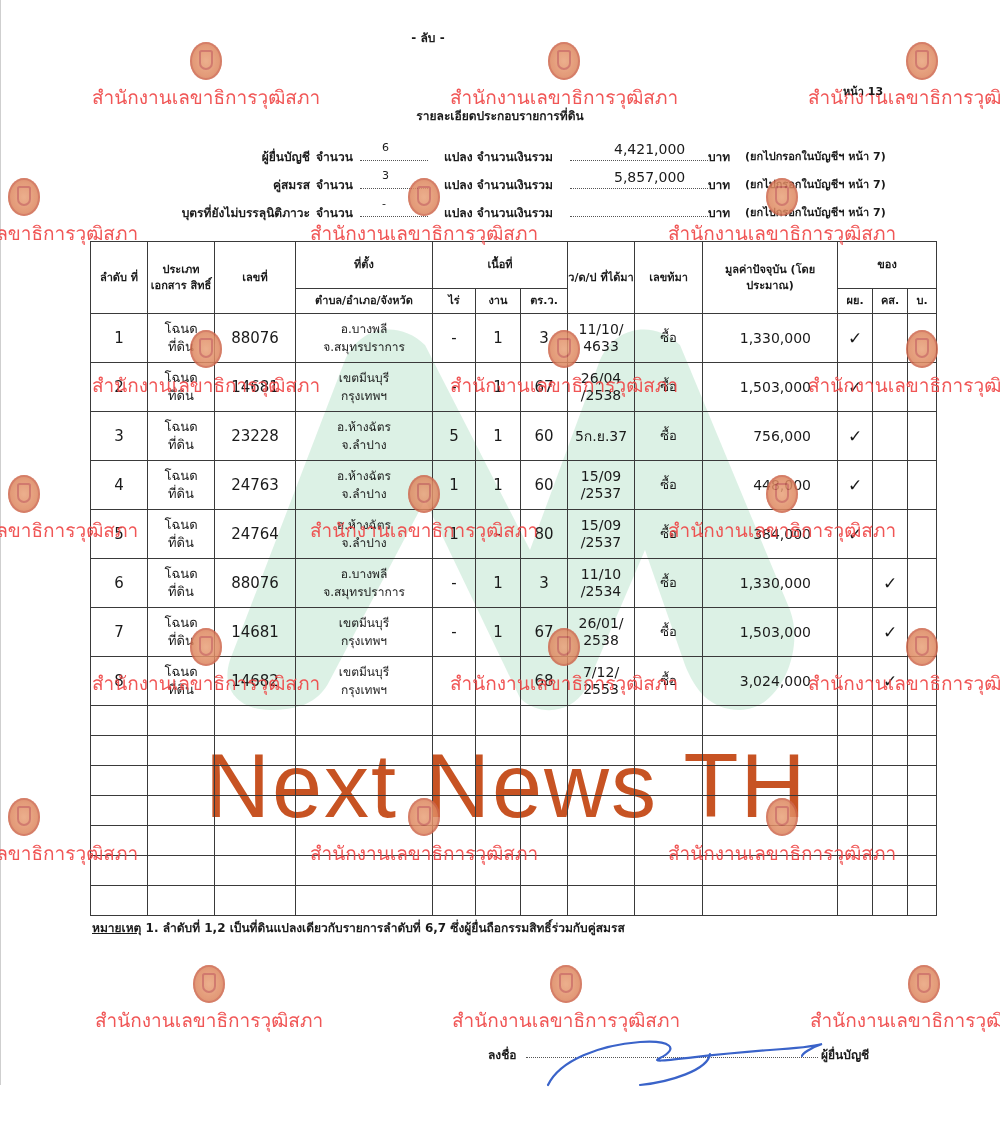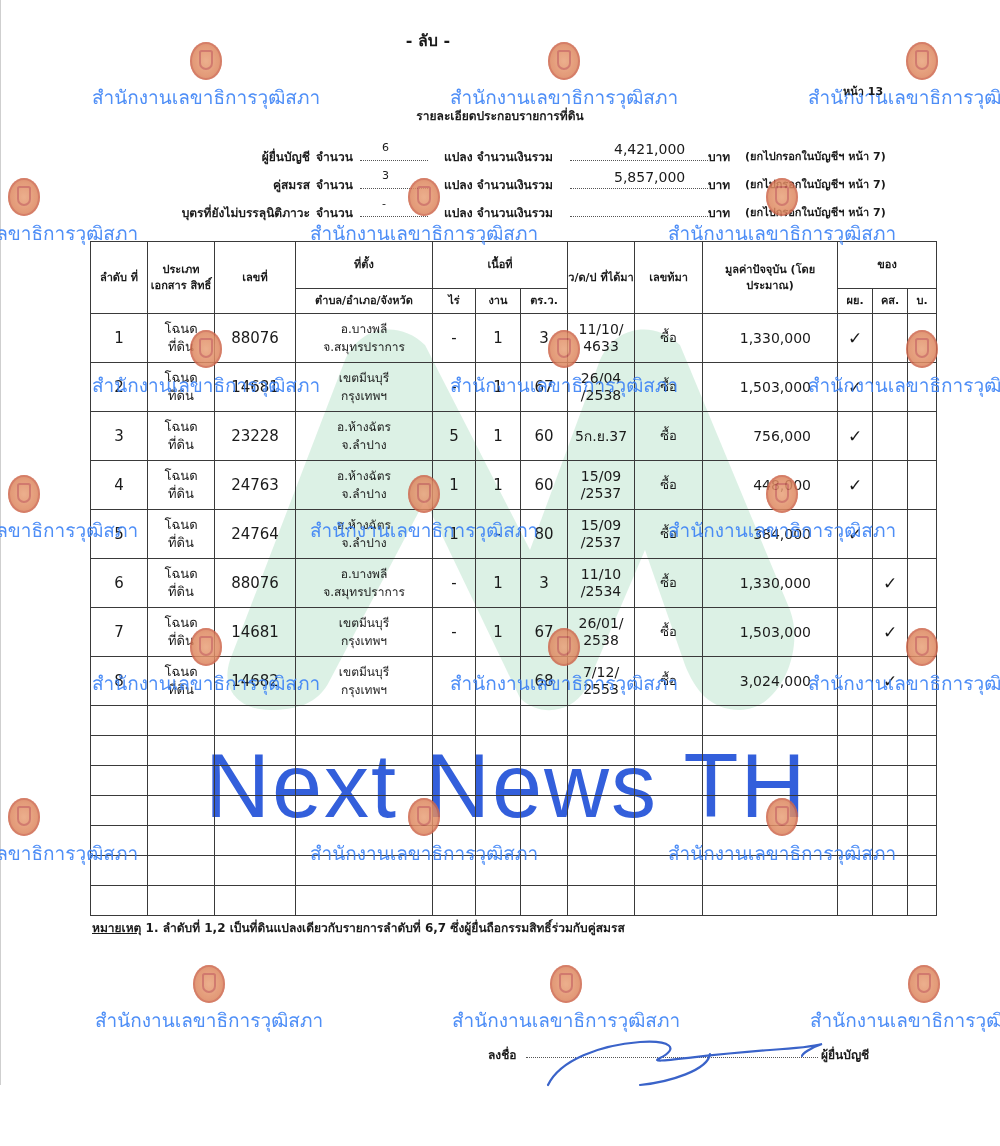--- a/index.html
+++ b/index.html
@@ -13,41 +13,41 @@
       position: absolute; left: 0; top: 0; width: 1000px; height: 1085px;
       border-left: 1px solid #cfcfcf; box-sizing: border-box;
     }
     
     .wm-n {
       position: absolute; left: 200px; top: 320px; width: 620px; height: 400px;
       z-index: 1; pointer-events: none;
     }
     .wm-text {
       position: absolute; left: 205px; top: 735px; z-index: 1;
-      font-family: "Liberation Sans", sans-serif; font-size: 90px; color: #1d4ed8;
+      font-family: "Liberation Sans", sans-serif; font-size: 90px; color: #c2410c;
       letter-spacing: 2px; white-space: nowrap; opacity: .9;
     }
     
     .seal-wm { position: absolute; z-index: 3; text-align: center; pointer-events: none; }
     .seal {
       width: 32px; height: 38px; border-radius: 50%;
       background: radial-gradient(ellipse at center, #e9a27a 0%, #df8a62 55%, #cf6f4c 100%);
       margin: 0 auto; opacity: .85; position: relative;
       box-shadow: inset 0 0 0 2px rgba(190,70,60,.45);
     }
     .seal::after {
       content: ""; position: absolute; left: 9px; top: 8px; width: 14px; height: 20px;
       border: 2px solid rgba(180,60,70,.55); border-radius: 3px 3px 8px 8px; box-sizing: border-box;
     }
     .seal-label {
-      font-family: "DejaVu Sans", sans-serif; font-size: 19px; color: #3b82f6;
+      font-family: "DejaVu Sans", sans-serif; font-size: 19px; color: #ef4444;
       white-space: nowrap; margin-top: 2px; opacity: .9;
     }
     
-    .secret { position: absolute; left: 0; width: 856px; top: 28px; text-align: center; font-size: 16px; font-weight: bold; z-index: 2; }
+    .secret { position: absolute; left: 0; width: 856px; top: 28px; text-align: center; font-size: 12px; font-weight: bold; z-index: 2; }
     .page-no { position: absolute; left: 843px; top: 82px; font-size: 11px; font-weight: bold; z-index: 4; }
     .doc-title { position: absolute; left: 0; width: 1000px; top: 106px; text-align: center; font-size: 12px; font-weight: bold; z-index: 2; }
     .summary { position: absolute; z-index: 2; font-size: 12px; font-weight: bold; }
     .summary-row { position: absolute; height: 20px; white-space: nowrap; }
     .summary-row .lbl { position: absolute; text-align: right; width: 270px; left: 0; }
     .summary-row .cnt-lbl { position: absolute; left: 276px; }
     .summary-row .dots1 { position: absolute; left: 320px; width: 68px; border-bottom: 1px dotted #555; height: 13px; }
     .summary-row .cnt { position: absolute; left: 342px; top: -6px; font-weight: normal; font-size: 11px; }
     .summary-row .plot { position: absolute; left: 392px; margin-left: 12px; }
     .summary-row .dots2 { position: absolute; left: 530px; width: 138px; border-bottom: 1px dotted #555; height: 13px; }

